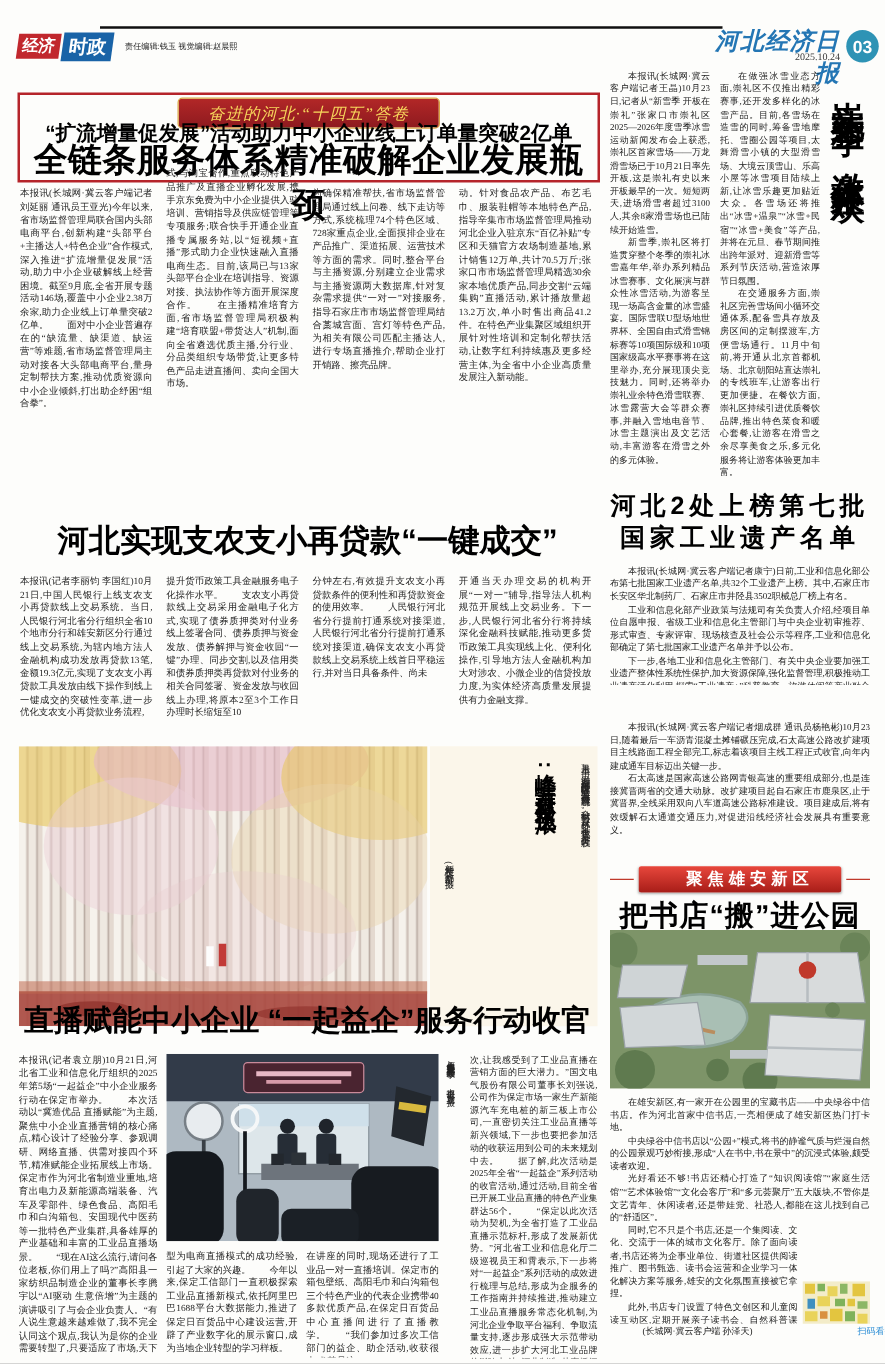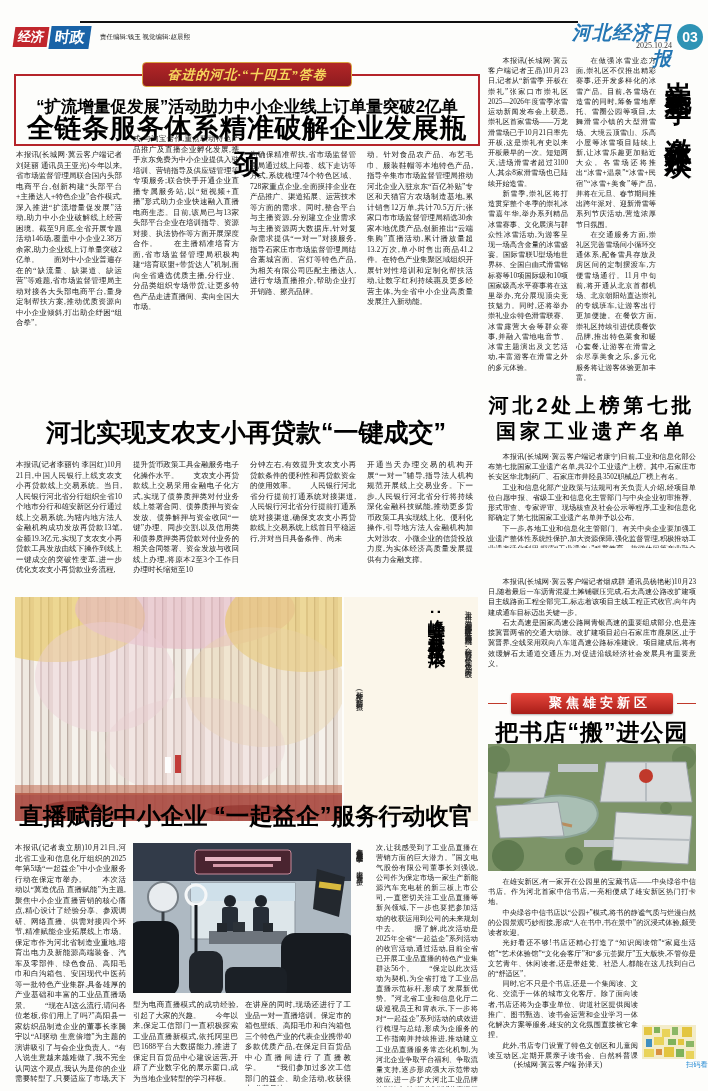--- a/index.html
+++ b/index.html
@@ -17,23 +17,23 @@
   .paper-date{position:absolute;left:560px;top:41px;width:112px;text-align:right;font-size:8px;color:#3a3a3a;}
   .page-no{position:absolute;left:677px;top:24px;width:26px;height:26px;border-radius:50%;background:#2e93b5;
       color:#fff;font-family:"Liberation Sans",sans-serif;font-weight:bold;font-size:14px;
       display:flex;align-items:center;justify-content:center;}
   
   .hl{font-family:"Liberation Sans",sans-serif;font-weight:900;color:#000;}
   .bodycol{position:absolute;font-size:7.5px;line-height:1.4;text-align:justify;overflow:hidden;color:#1c1c1c;}
   .vert{writing-mode:vertical-rl;}
   
   .lead-box{position:absolute;left:14px;top:74px;width:462px;height:68px;border:2px solid #b5242a;}
-  .lead-badge{position:absolute;left:142px;top:62px;width:208px;height:23px;border-radius:4px;
+  .lead-badge{position:absolute;left:142px;top:78px;width:208px;height:23px;border-radius:4px;
       background:linear-gradient(180deg,#b22727,#8e1a1f);border:1px solid #d9a441;color:#f7d65c;
-      font-family:"Liberation Serif",serif;font-weight:bold;font-style:italic;font-size:13px;
+      font-family:"Liberation Serif",serif;font-weight:normal;font-style:italic;font-size:13px;
       display:flex;align-items:center;justify-content:center;letter-spacing:1px;text-align:center;}
   .lead-kicker{position:absolute;left:22px;top:96px;width:450px;text-align:center;font-size:16.5px;}
   .lead-headline{position:absolute;left:16px;top:110px;width:462px;text-align:center;font-size:27px;letter-spacing:.5px;}
   
   .loan-headline{position:absolute;left:14px;top:416px;width:464px;text-align:center;font-size:25px;}
   
   .grove-photo{position:absolute;left:15px;top:597px;width:327px;height:224px;overflow:hidden;}
   .grove-panel{position:absolute;left:344px;top:597px;width:134px;height:224px;background:#fbf6ea;}
   .grove-caption{position:absolute;right:4px;top:8px;height:205px;font-size:7.5px;line-height:1.7;letter-spacing:1px;color:#222;}
   .grove-title{position:absolute;right:30px;top:8px;height:208px;font-size:17px;font-weight:900;
@@ -85,21 +85,21 @@
   <div class="paper-date">2025.10.24</div>
   <div class="page-no">03</div>
 
   <div class="lead-box"></div>
   <div class="lead-badge">奋进的河北·“十四五”答卷</div>
   <div class="lead-kicker hl">“扩流增量促发展”活动助力中小企业线上订单量突破2亿单</div>
   <div class="lead-headline hl">全链条服务体系精准破解企业发展瓶颈</div>
   <div class="bodycol" style="left:16px;top:150px;width:106px;height:258px;">本报讯(长城网·冀云客户端记者刘延丽 通讯员王亚光)今年以来,省市场监督管理局联合国内头部电商平台,创新构建“头部平台+主播达人+特色企业”合作模式,深入推进“扩流增量促发展”活动,助力中小企业破解线上经营困境。截至9月底,全省开展专题活动146场,覆盖中小企业2.38万余家,助力企业线上订单量突破2亿单。　　面对中小企业普遍存在的“缺流量、缺渠道、缺运营”等难题,省市场监督管理局主动对接各大头部电商平台,量身定制帮扶方案,推动优质资源向中小企业倾斜,打出助企纾困“组合拳”。</div>
   <div class="bodycol" style="left:133px;top:134px;width:106px;height:258px;">式,与淘宝合作,重点联动特色产品推广及直播企业孵化发展,携手京东免费为中小企业提供入驻培训、营销指导及供应链管理等专项服务;联合快手开通企业直播专属服务站,以“短视频+直播”形式助力企业快速融入直播电商生态。目前,该局已与13家头部平台企业在培训指导、资源对接、执法协作等方面开展深度合作。　　在主播精准培育方面,省市场监督管理局积极构建“培育联盟+带货达人”机制,面向全省遴选优质主播,分行业、分品类组织专场带货,让更多特色产品走进直播间、卖向全国大市场。</div>
   <div class="bodycol" style="left:250px;top:150px;width:106px;height:258px;">为确保精准帮扶,省市场监督管理局通过线上问卷、线下走访等方式,系统梳理74个特色区域、728家重点企业,全面摸排企业在产品推广、渠道拓展、运营技术等方面的需求。同时,整合平台与主播资源,分别建立企业需求与主播资源两大数据库,针对复杂需求提供“一对一”对接服务,指导石家庄市市场监督管理局结合藁城宫面、宫灯等特色产品,为相关有限公司匹配主播达人,进行专场直播推介,帮助企业打开销路、擦亮品牌。</div>
-  <div class="bodycol" style="left:367px;top:150px;width:106px;height:258px;">动。针对食品农产品、布艺毛巾、服装鞋帽等本地特色产品,指导辛集市市场监督管理局推动河北企业入驻京东“百亿补贴”专区和天猫官方农场制造基地,累计销售12万单,共计70.5万斤;张家口市市场监督管理局精选30余家本地优质产品,创新推出“云端集购”直播活动,累计播放量超13.2万次,单小时售出商品41.2件。在特色产业集聚区域组织开展针对性培训和定制化帮扶活动,让数字红利持续惠及更多经营主体,为全省中小企业高质量发展注入新动能。</div>
+  <div class="bodycol" style="left:367px;top:150px;width:106px;height:258px;">动。针对食品农产品、布艺毛巾、服装鞋帽等本地特色产品,指导辛集市市场监督管理局推动河北企业入驻京东“百亿补贴”专区和天猫官方农场制造基地,累计销售12万单,共计70.5万斤;张家口市市场监督管理局精选30余家本地优质产品,同步交割“云端集购”直播活动,累计播放量超13.2万次,单小时售出商品41.2件。在特色产业集聚区域组织开展针对性培训和定制化帮扶活动,让数字红利持续惠及更多经营主体,为全省中小企业高质量发展注入新动能。</div>
 
   <div class="loan-headline hl">河北实现支农支小再贷款“一键成交”</div>
   <div class="bodycol" style="left:16px;top:460px;width:106px;height:128px;">本报讯(记者李丽钧 李国红)10月21日,中国人民银行上线支农支小再贷款线上交易系统。当日,人民银行河北省分行组织全省10个地市分行和雄安新区分行通过线上交易系统,为辖内地方法人金融机构成功发放再贷款13笔,金额19.3亿元,实现了支农支小再贷款工具发放由线下操作到线上一键成交的突破性变革,进一步优化支农支小再贷款业务流程,</div>
   <div class="bodycol" style="left:133px;top:460px;width:106px;height:128px;">提升货币政策工具金融服务电子化操作水平。　　支农支小再贷款线上交易采用金融电子化方式,实现了债券质押类对付业务线上签署合同、债券质押与资金发放、债券解押与资金收回“一键”办理、同步交割,以及信用类和债券质押类再贷款对付业务的相关合同签署、资金发放与收回线上办理,将原本2至3个工作日办理时长缩短至10</div>
   <div class="bodycol" style="left:250px;top:460px;width:106px;height:128px;">分钟左右,有效提升支农支小再贷款条件的便利性和再贷款资金的使用效率。　　人民银行河北省分行提前打通系统对接渠道,人民银行河北省分行提前打通系统对接渠道,确保支农支小再贷款线上交易系统上线首日平稳运行,并对当日具备条件、尚未</div>
   <div class="bodycol" style="left:367px;top:460px;width:106px;height:128px;">开通当天办理交易的机构开展“一对一”辅导,指导法人机构规范开展线上交易业务。下一步,人民银行河北省分行将持续深化金融科技赋能,推动更多货币政策工具实现线上化、便利化操作,引导地方法人金融机构加大对涉农、小微企业的信贷投放力度,为实体经济高质量发展提供有力金融支撑。</div>
 
   <div class="grove-photo">
     <svg width="327" height="224" viewBox="0 0 327 224">
       <defs>

